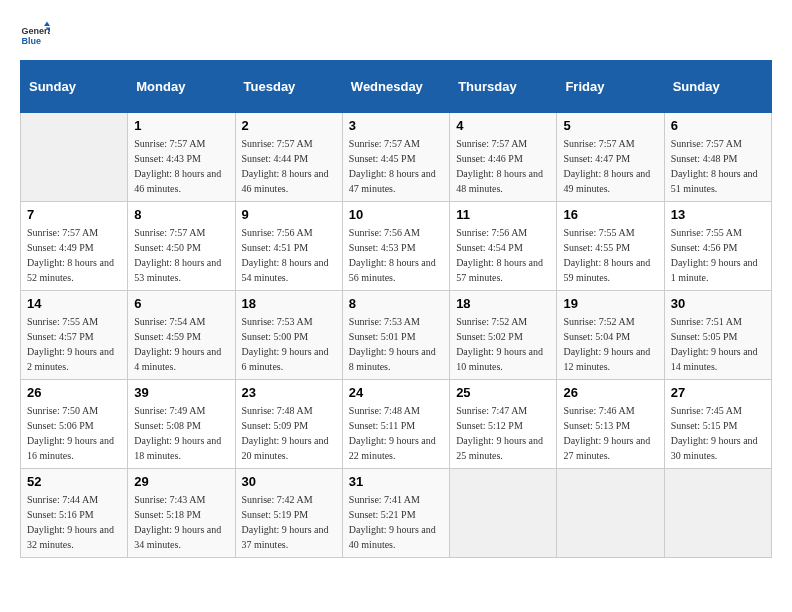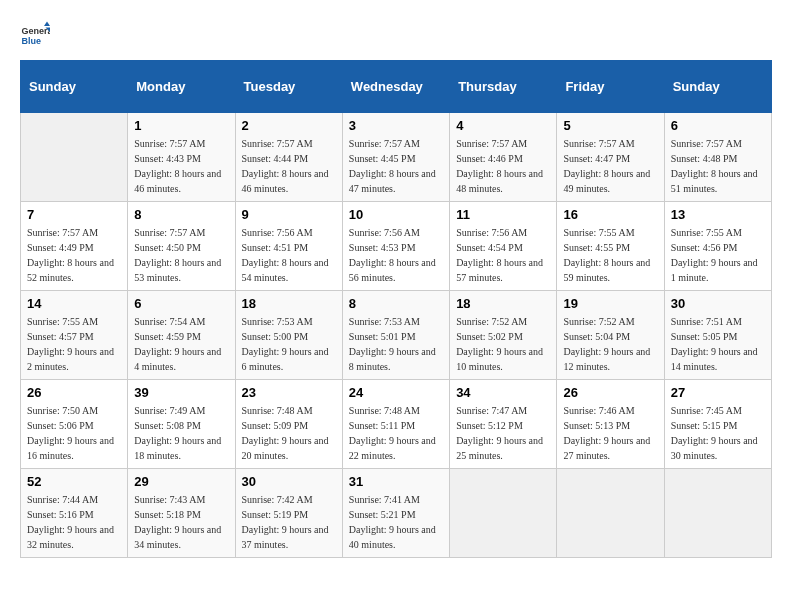--- a/index.html
+++ b/index.html
@@ -258,21 +258,21 @@
           Sunrise: 7:48 AM<br>Sunset: 5:09 PM<br>Daylight: 9 hours and 20 minutes.
         </div>
       </td>
         <td>
         <span class="day-number">24</span>
         <div class="day-info">
           Sunrise: 7:48 AM<br>Sunset: 5:11 PM<br>Daylight: 9 hours and 22 minutes.
         </div>
       </td>
         <td>
-        <span class="day-number">34</span>
+        <span class="day-number">25</span>
         <div class="day-info">
           Sunrise: 7:47 AM<br>Sunset: 5:12 PM<br>Daylight: 9 hours and 25 minutes.
         </div>
       </td>
         <td>
         <span class="day-number">26</span>
         <div class="day-info">
           Sunrise: 7:46 AM<br>Sunset: 5:13 PM<br>Daylight: 9 hours and 27 minutes.
         </div>
       </td>

